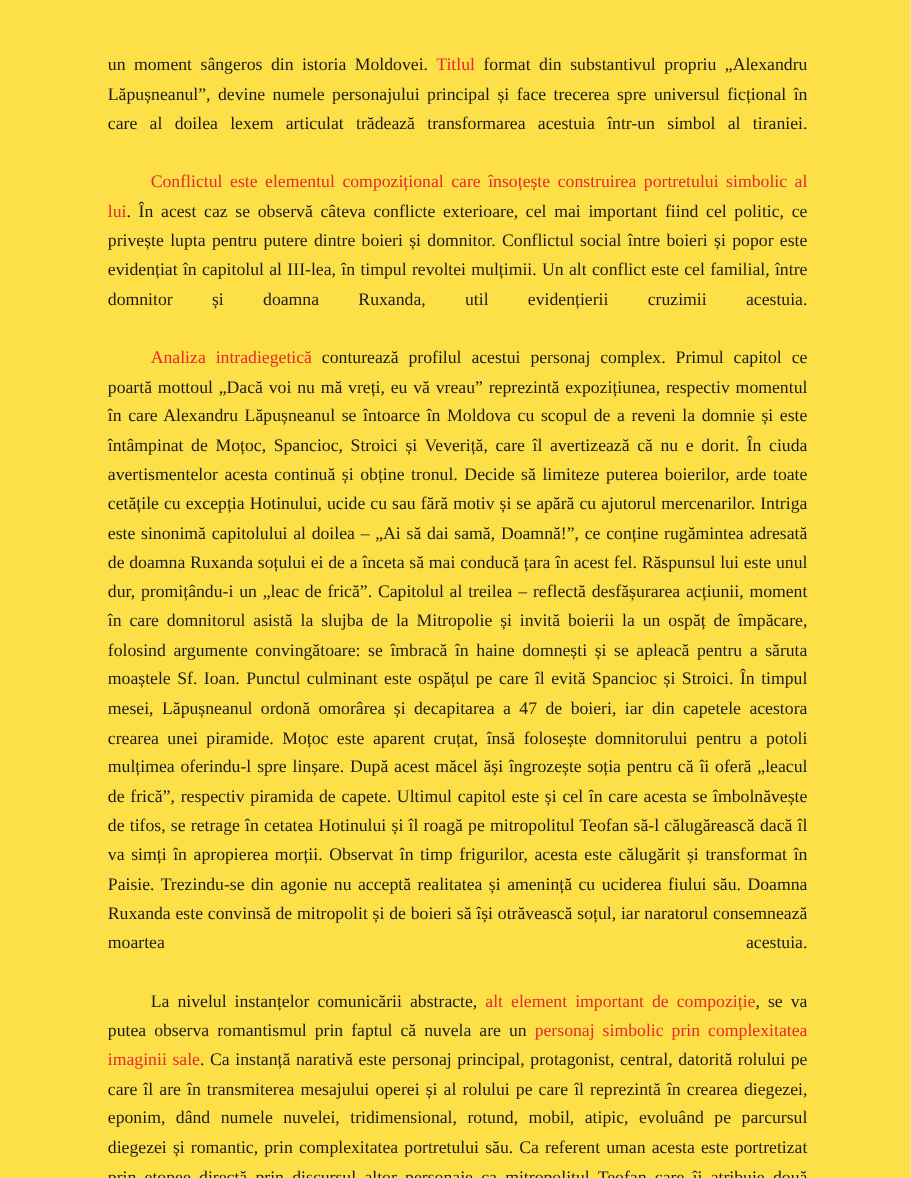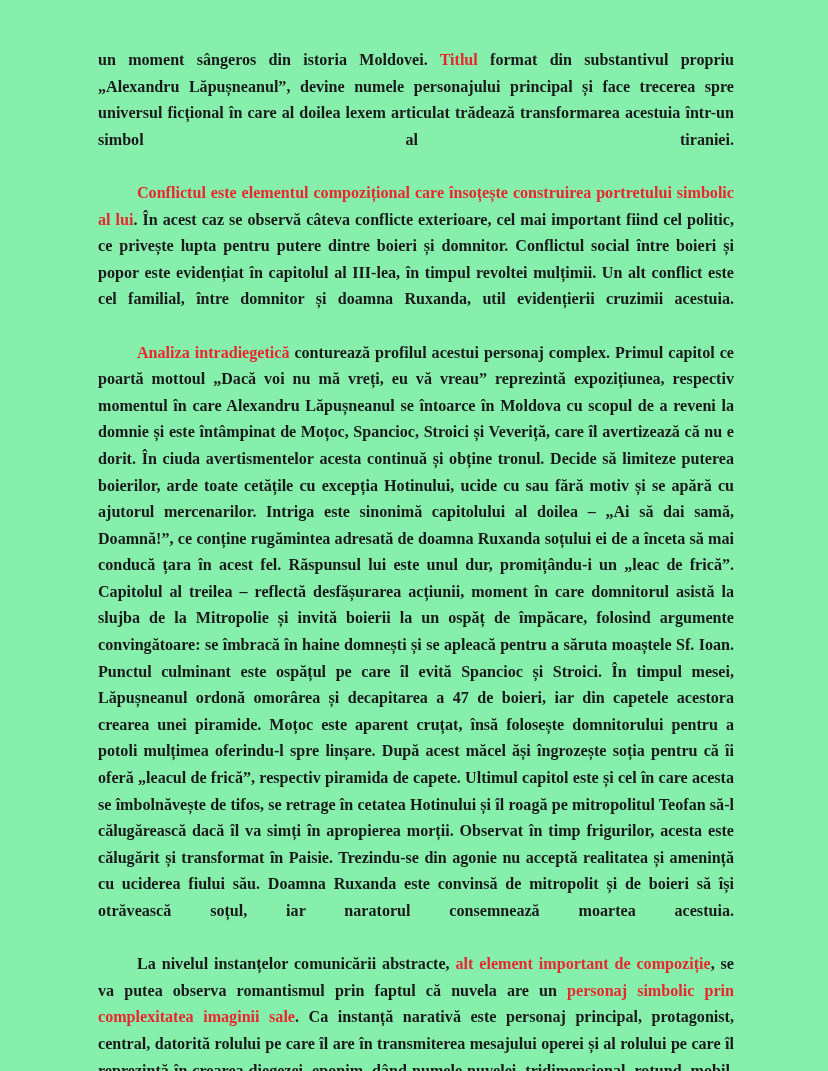--- a/index.html
+++ b/index.html
@@ -56,21 +56,21 @@
     display: inline-block;
     width: 100%;
   }
   p.para.no-last-stretch::after {
     content: none;
   }
 </style>
 </head>
 <body style="background: rgb(255, 255, 255);">
 
-<div class="page" style="background: #86efac; font-weight: bold;">
+<div class="page" style="background: #fde047;">
   <div class="text-column">
 
     <p class="para">
       <span class="run" style="color: rgb(26, 26, 26);">un moment sângeros din istoria Moldovei. </span><span class="run red" style="color: rgb(232, 39, 46);">Titlul</span><span class="run" style="color: rgb(26, 26, 26);"> format din substantivul propriu „Alexandru Lăpușneanul”, devine numele personajului principal și face trecerea spre universul ficțional în care al doilea lexem articulat trădează transformarea acestuia într-un simbol al tiraniei.</span>
     </p>
 
     <p class="para indent">
       <span class="run red" style="color: rgb(232, 39, 46);">Conflictul este elementul compozițional care însoțește construirea portretului simbolic al lui</span><span class="run" style="color: rgb(26, 26, 26);">. În acest caz se observă câteva conflicte exterioare, cel mai important fiind cel politic, ce privește lupta pentru putere dintre boieri și domnitor. Conflictul social între boieri și popor este evidențiat în capitolul al III-lea, în timpul revoltei mulțimii. Un alt conflict este cel familial, între domnitor și doamna Ruxanda, util evidențierii cruzimii acestuia.</span>
     </p>
 

